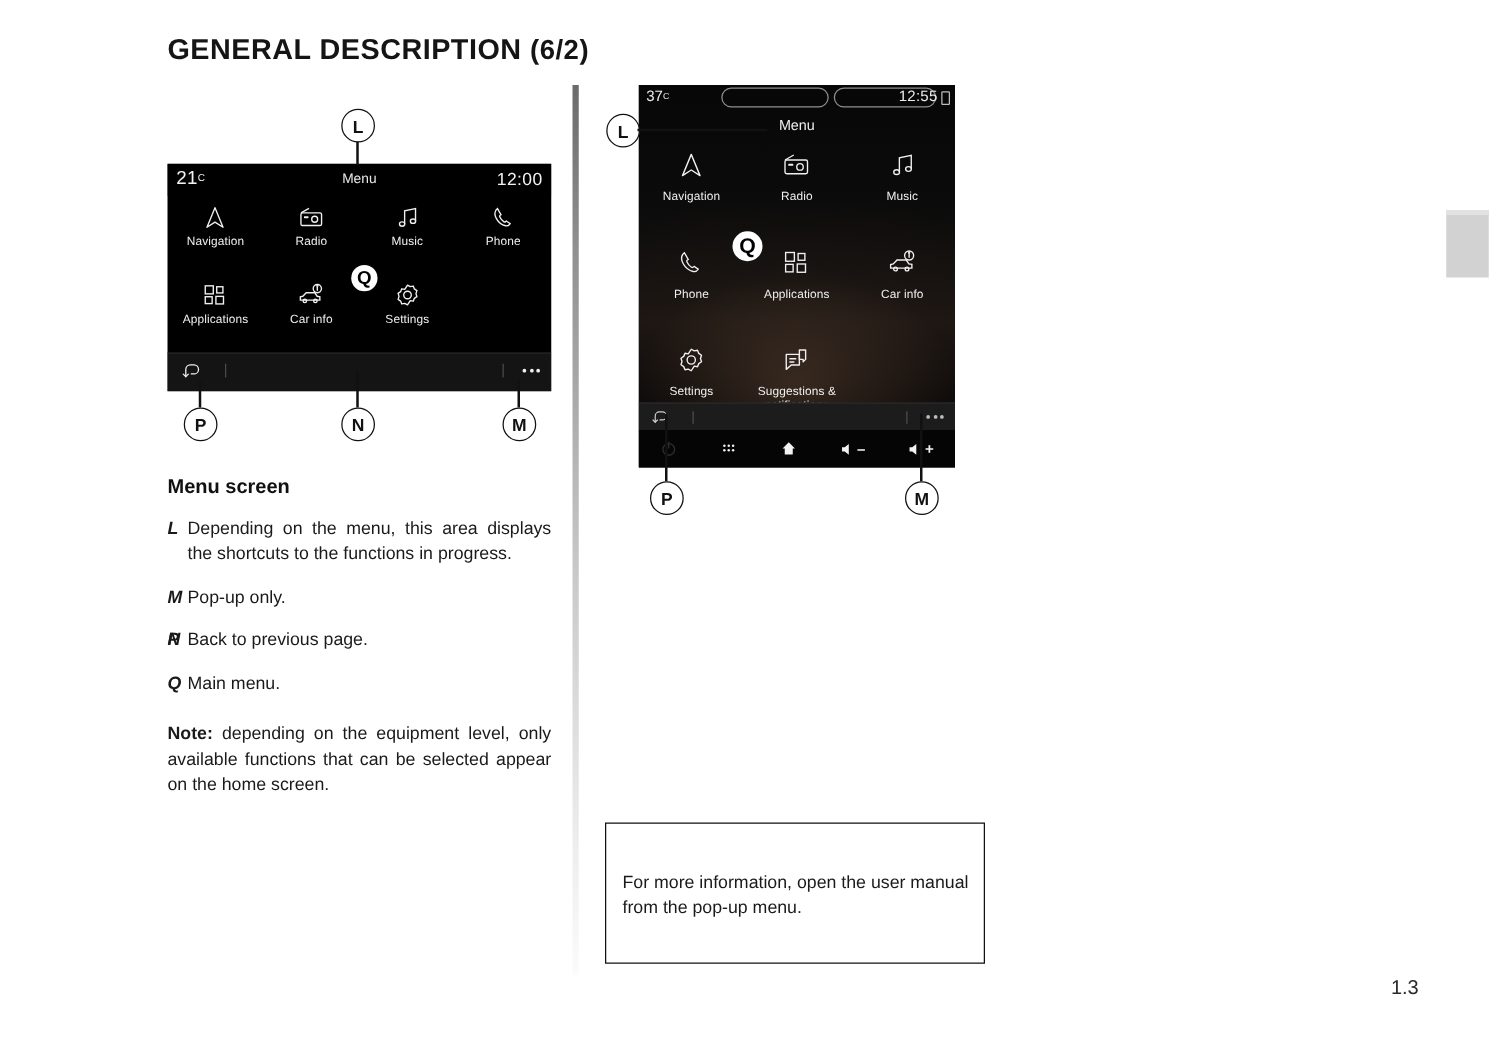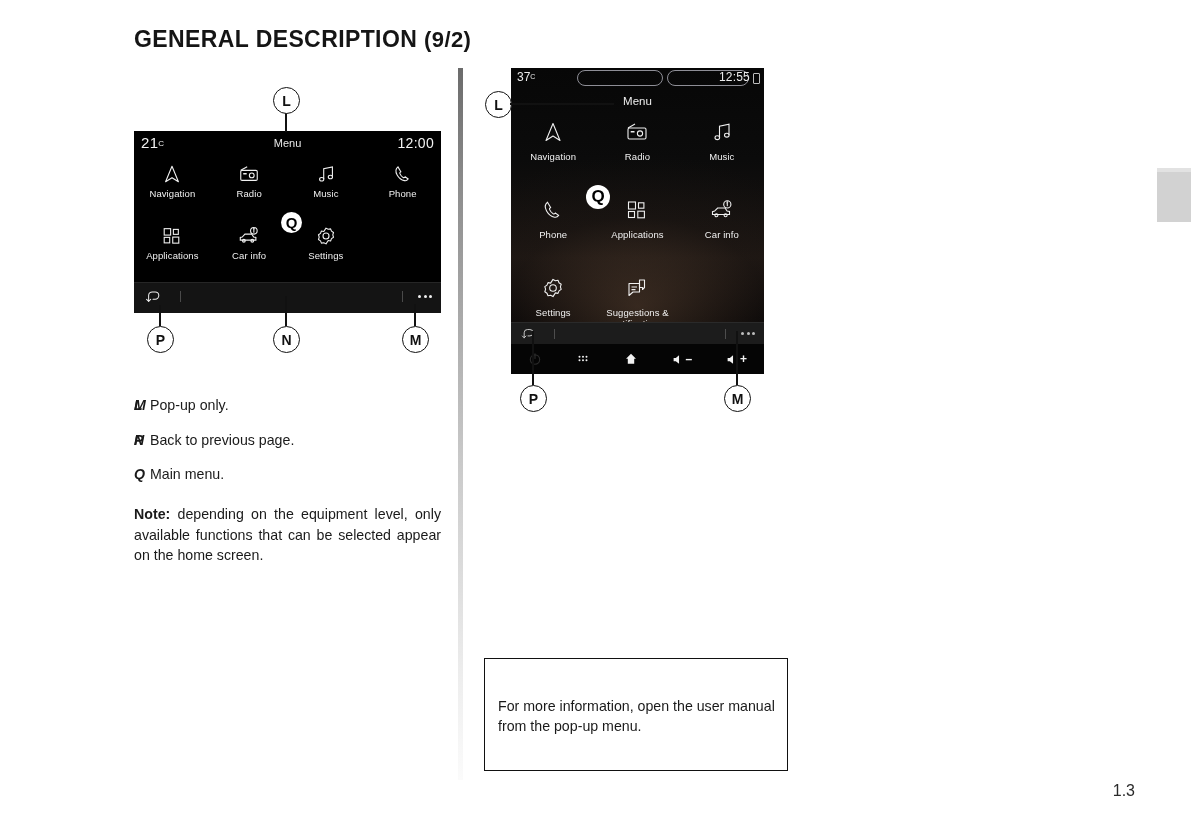--- a/index.html
+++ b/index.html
@@ -173,21 +173,21 @@
     position:absolute;right:56px;top:782px;font-size:16px;color:#2a2a2a;
   }
 </style>
 </head>
 <body>
 
 <div class="page">
 
   <div class="page-title">
     <span>GENERAL DESCRIPTION</span>
-    <span class="frac">(9/2)</span>
+    <span class="frac">(6/2)</span>
   </div>
 
   <div class="edge-tab"></div>
   <div class="edge-tab-top"></div>
 
   <div class="divider"></div>
 
   <div class="callout" style="left:273px;top:87px;width:25px;height:25px;">
     <span>L</span>
   </div>
@@ -493,23 +493,25 @@
   <div class="callout" style="left:520px;top:385px;width:25px;height:25px;">
     <span>P</span>
   </div>
 
   <div class="lead" style="left:736px;top:331px;width:1.6px;height:54px;z-index:9;"></div>
   <div class="callout" style="left:724px;top:385px;width:25px;height:25px;">
     <span>M</span>
   </div>
 
   <div class="body-col">
+    <h2 class="sec-title">Menu screen</h2>
 
     <p class="item">
       <span class="key">L</span>
+      <span>Depending on the menu, this area displays the shortcuts to the functions in progress.</span>
     </p>
     <p class="item">
       <span class="key">M</span>
       <span>Pop-up only.</span>
     </p>
     <p class="item">
       <span class="key">N</span>
     </p>
     <p class="item">
       <span class="key">P</span>

